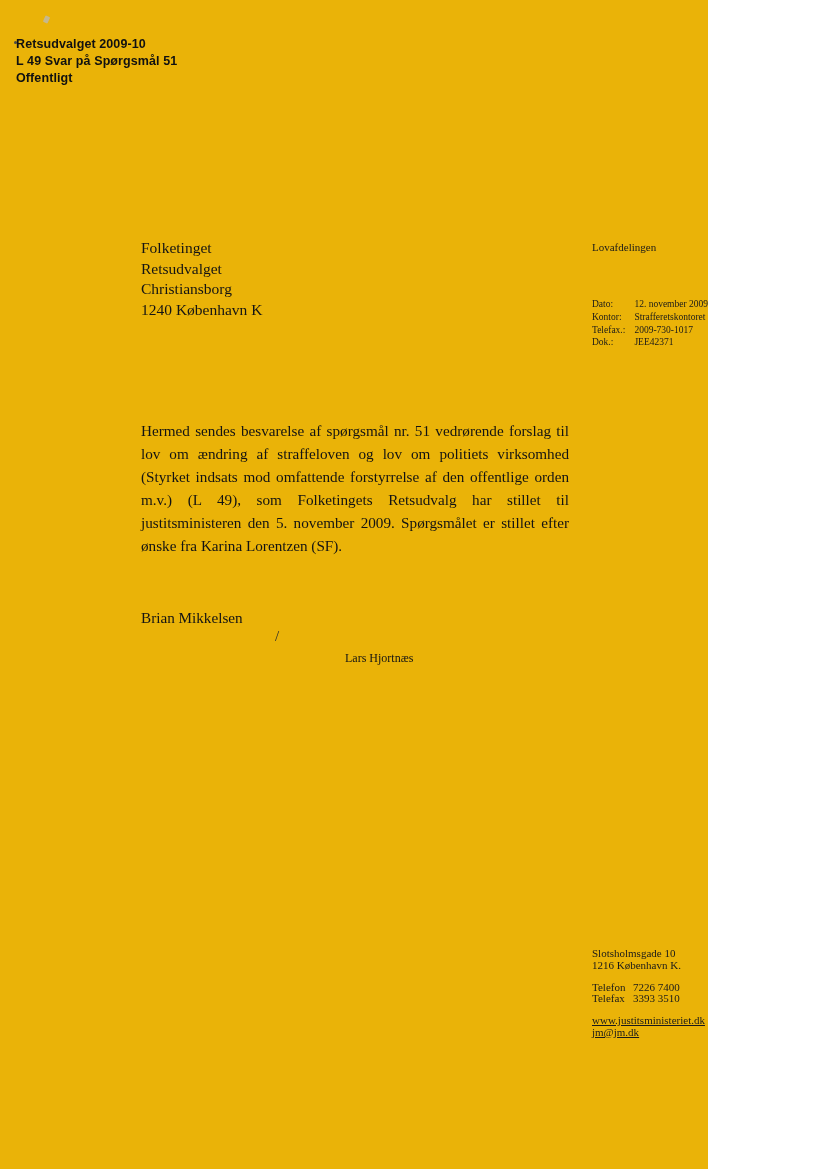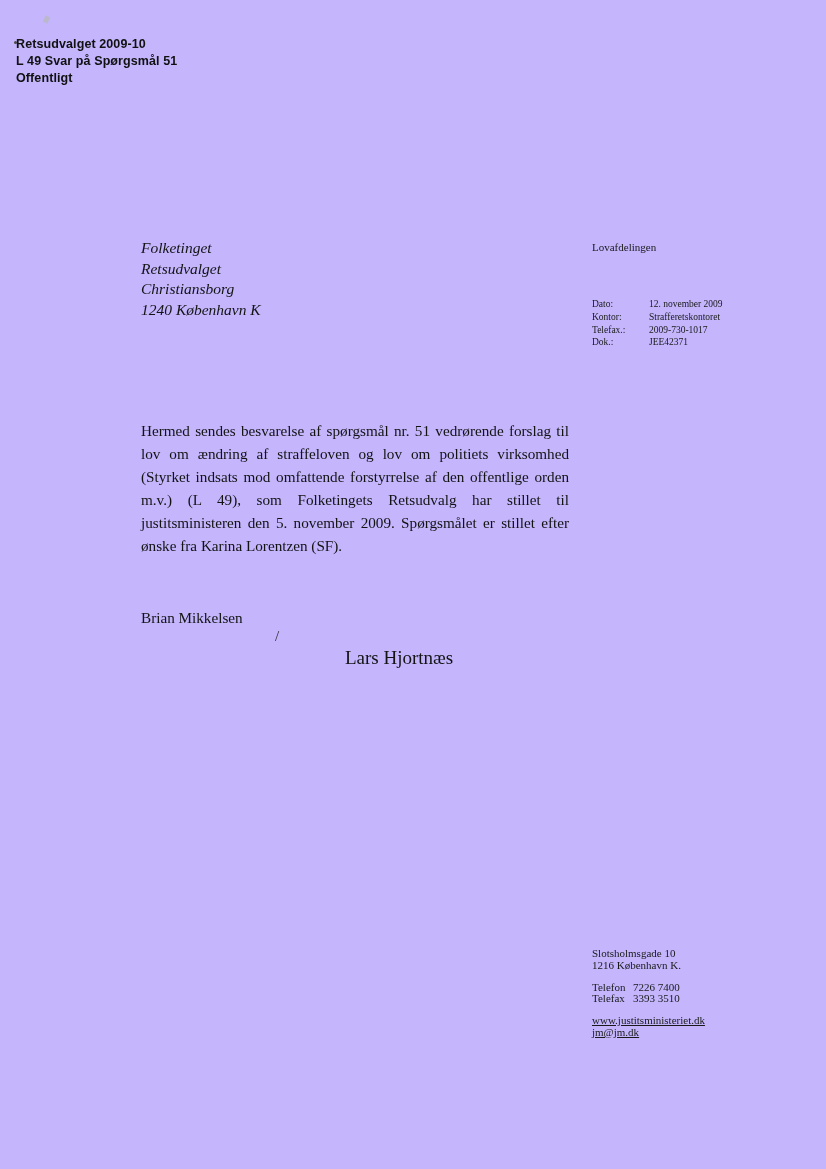--- a/index.html
+++ b/index.html
@@ -2,23 +2,23 @@
 <html><head>
 <meta charset="utf-8">
 <style>
   html, body {
     margin: 0;
     padding: 0;
     background: #ffffff;
   }
   .page {
     position: relative;
-    width: 826px;
+    width: 708px;
     height: 1169px;
-    background: #c4b5fd;
+    background: #eab308;
     overflow: hidden;
     font-family: "Liberation Serif", serif;
     color: #0d0d0d;
   }
 
   
   .scan-speck {
     position: absolute;
     left: 44px;
     top: 16px;
@@ -55,21 +55,20 @@
   .stamp div { white-space: nowrap; }
 
   
   .recipient {
     position: absolute;
     left: 141px;
     top: 238px;
     font-size: 15.5px;
     line-height: 20.5px;
     color: #141414;
-    font-style: italic;
   }
   .recipient div { white-space: nowrap; }
 
   
   .dept {
     position: absolute;
     left: 592px;
     top: 241px;
     font-size: 11px;
     line-height: 13px;
@@ -123,21 +122,21 @@
     position: absolute;
     left: 275px;
     top: 628px;
     font-size: 15px;
     color: #2b2b2b;
   }
   .sig-official {
     position: absolute;
     left: 345px;
     top: 648px;
-    font-size: 19px;
+    font-size: 12px;
     line-height: 20px;
     white-space: nowrap;
     color: #141414;
   }
 
   
   .footer {
     position: absolute;
     left: 592px;
     top: 948px;

